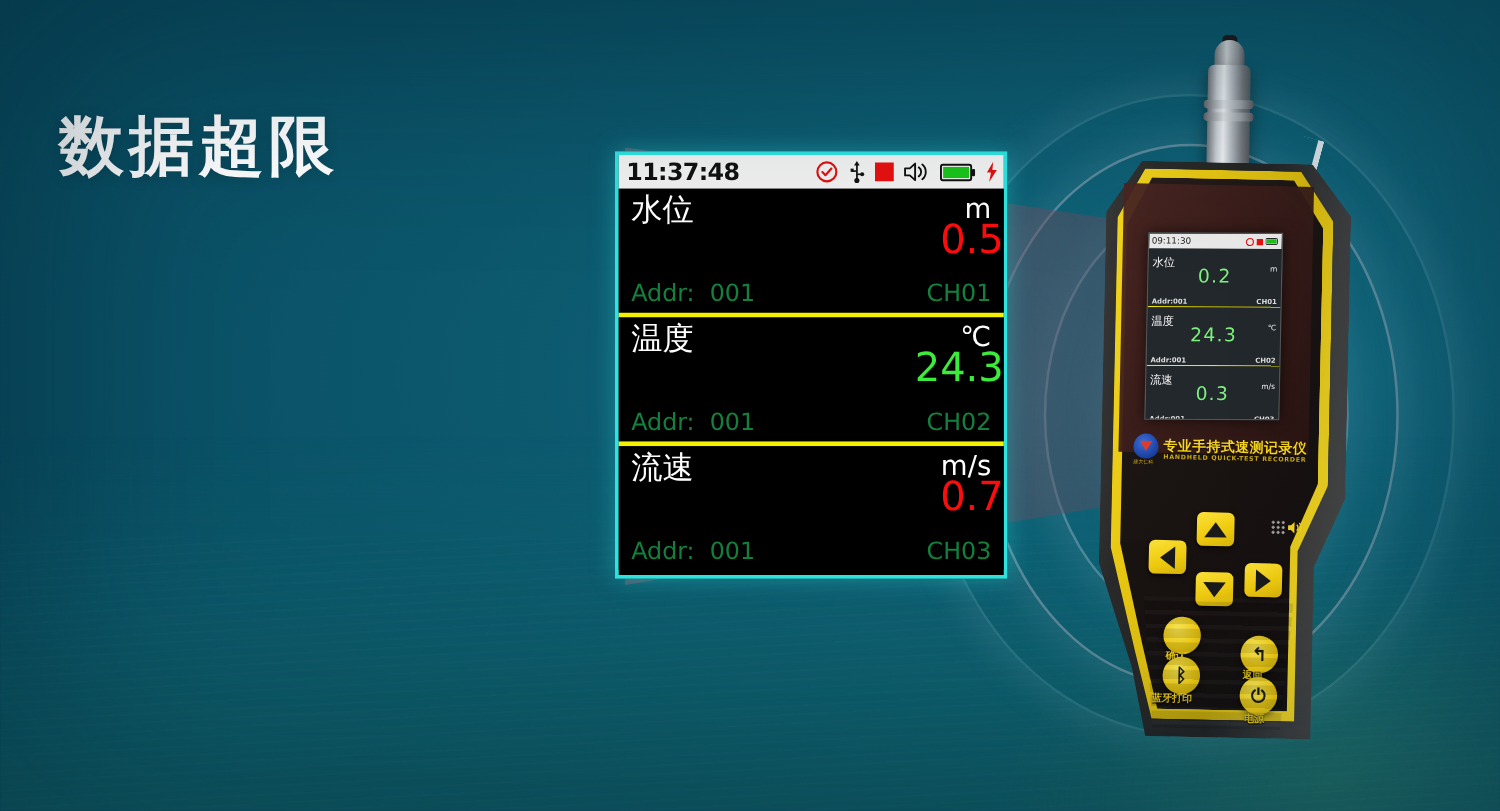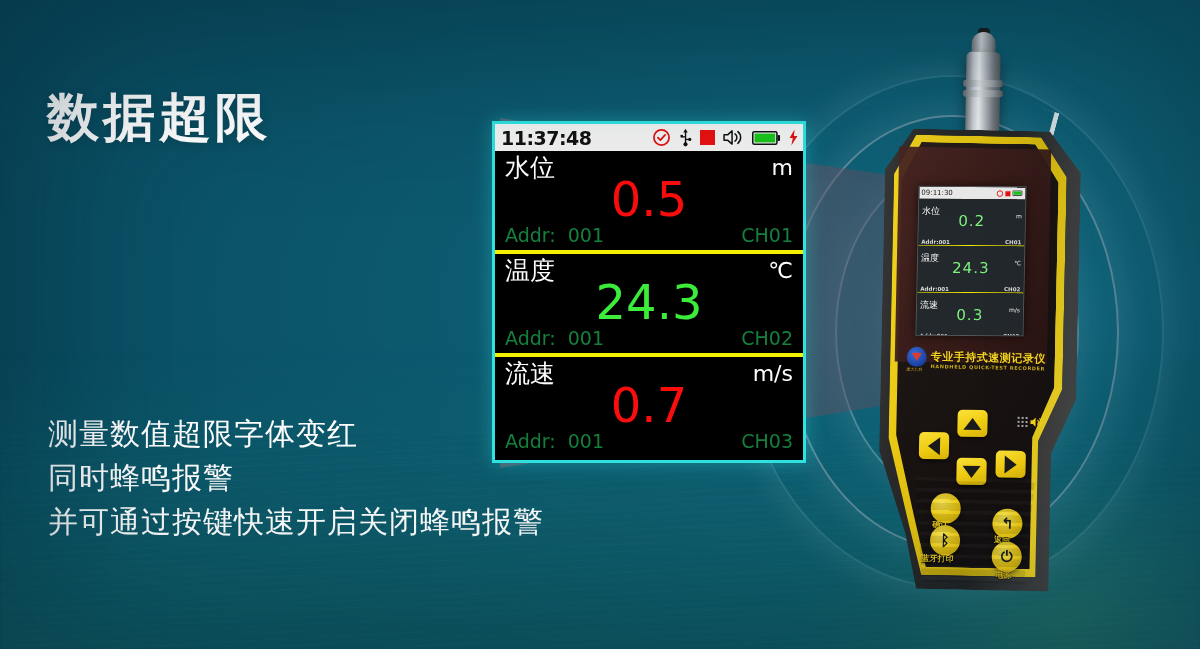--- a/index.html
+++ b/index.html
@@ -50,22 +50,22 @@
   .st-time{font-size:19px;font-weight:700;color:#111;letter-spacing:-.5px;
     font-family:"DejaVu Sans",sans-serif;}
   .st-icons{margin-left:auto;display:flex;align-items:center;gap:8px;}
   .ic{display:block;}
   .panel{position:relative;height:99px;background:#000;box-sizing:border-box;
     padding:4px 10px 3px 10px;overflow:hidden;}
   .divider{height:4px;background:#f5ef00;}
   .p-top{display:flex;justify-content:space-between;align-items:flex-start;}
   .p-name{color:#fff;font-size:25px;line-height:1.05;font-family:"DejaVu Sans",sans-serif;}
   .p-unit{color:#fff;font-size:22px;font-family:"DejaVu Sans",sans-serif;}
-  .p-val{position:absolute;left:0;right:0;top:24px;text-align:center;
-    font-size:48px;font-weight:400;font-family:"DejaVu Sans",sans-serif;line-height:1;}
+  .p-val{position:absolute;left:0;right:0;top:24px;text-align:right;
+    font-size:32px;font-weight:400;font-family:"DejaVu Sans",sans-serif;line-height:1;}
   .p-val.red{color:#fc0d0d;}
   .p-val.green{color:#3bec3b;}
   .p-bot{position:absolute;left:10px;right:10px;bottom:4px;display:flex;
     justify-content:space-between;color:#15803d;font-size:19px;
     font-family:"DejaVu Sans",sans-serif;}
 
   
   .headline{position:absolute;left:47px;top:88px;color:#fff;font-weight:700;
     font-size:52px;line-height:1.12;letter-spacing:4px;
     font-family:"DejaVu Sans",sans-serif;text-shadow:0 2px 10px rgba(0,0,0,.18);}
@@ -202,25 +202,20 @@
     <div class="arc a2"></div>
     <div class="arc a3"></div>
   </div>
 
   <div class="beam"></div>
 
   <div class="headline">
     <div>数据超限</div>
   </div>
 
-  <div class="body-copy">
-    <div>测量数值超限字体变红</div>
-    <div>同时蜂鸣报警</div>
-    <div>并可通过按键快速开启关闭蜂鸣报警</div>
-  </div>
 
   <div class="lcd">
 
     <div class="statusbar">
       <span class="st-time">11:37:48</span>
       <span class="st-icons">
         <svg class="ic" width="19" height="19" viewBox="0 0 20 20">
           <circle cx="10" cy="10" r="8" fill="none" stroke="#e01010" stroke-width="1.8"></circle>
           <path d="M6.2 10.2 L8.8 12.8 L13.8 7.2" fill="none" stroke="#e01010" stroke-width="1.8" stroke-linecap="round" stroke-linejoin="round"></path>
         </svg>

